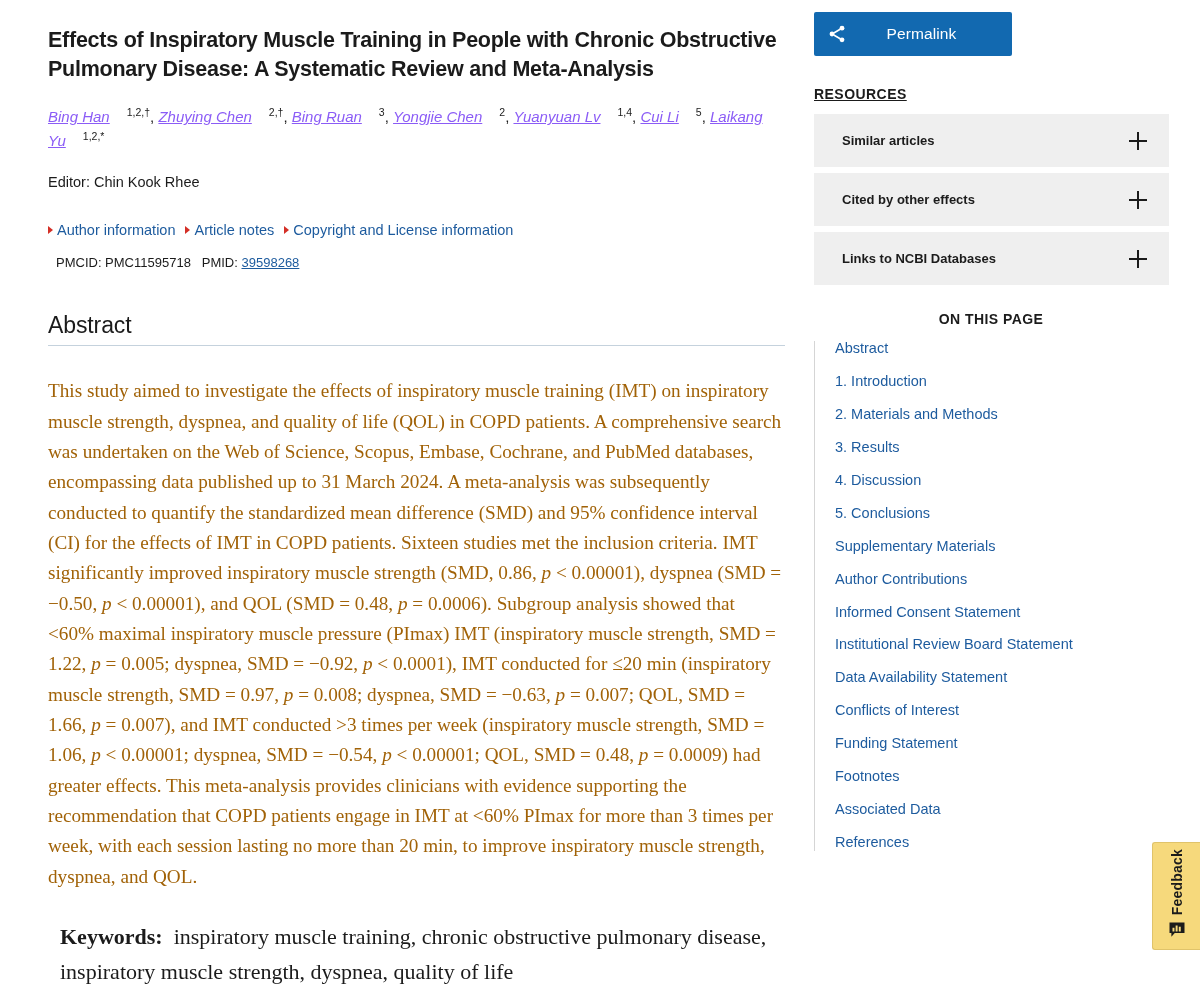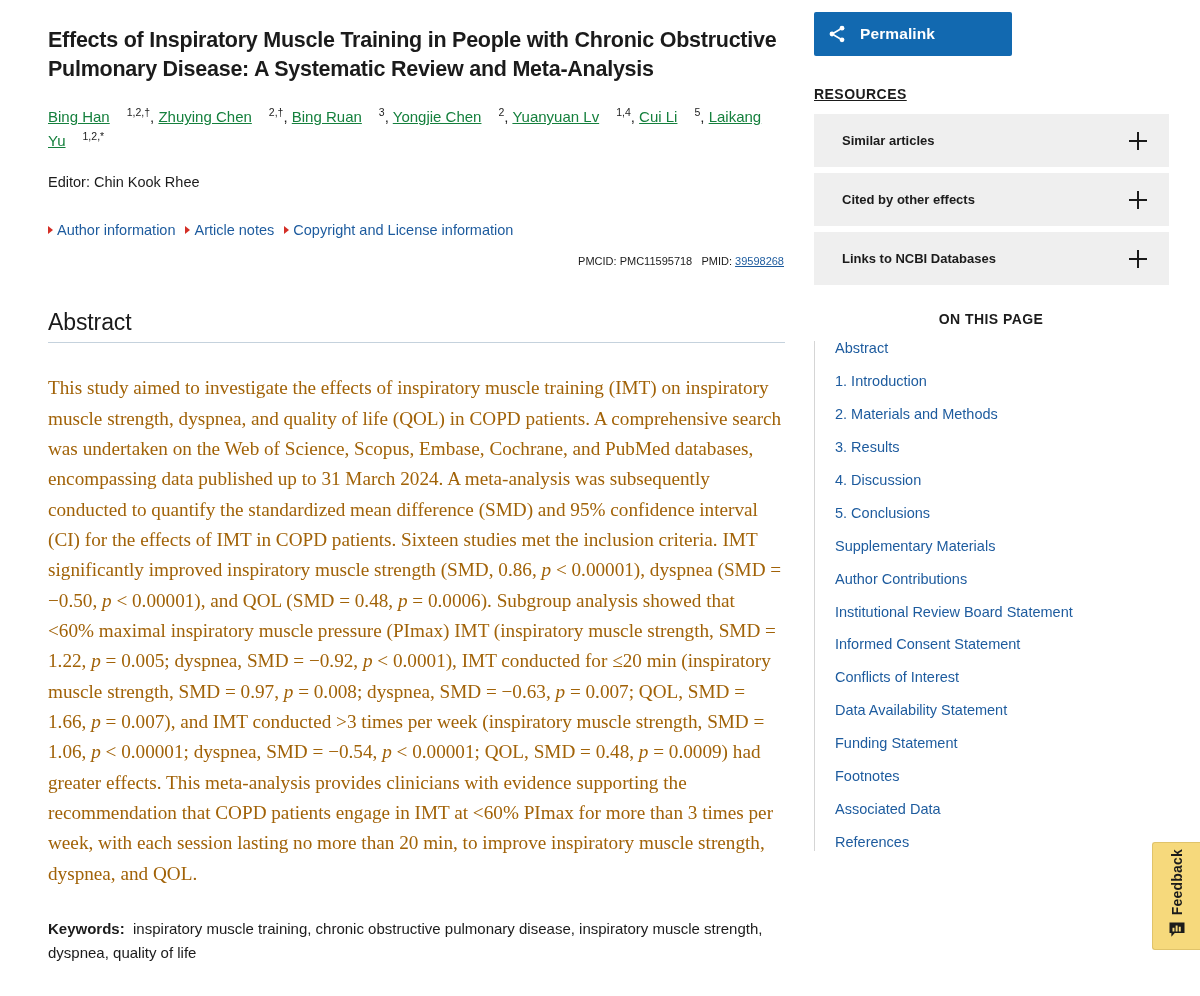--- a/index.html
+++ b/index.html
@@ -41,23 +41,24 @@
   }
 
   .authors {
     font-size: 15px;
     line-height: 1.5;
     color: #1b1b1b;
     margin: 0 0 22px 0;
     max-width: 740px;
   }
   .author-link {
-    color: #15803d;
+    color: #8b5cf6;
     text-decoration: underline;
     cursor: pointer;
+    font-style: italic;
   }
   .sup {
     font-size: 10.5px;
     vertical-align: super;
     color: #1b1b1b;
     text-decoration: none;
     margin-left: 17px;
   }
   .author-sep { color: #1b1b1b; }
 
@@ -84,24 +85,23 @@
     display: inline-block;
     width: 0; height: 0;
     border-top: 4.5px solid transparent;
     border-bottom: 4.5px solid transparent;
     border-left: 5.5px solid #d42f26;
     margin-right: 4px;
     vertical-align: 1px;
   }
 
   .ids-line {
-    font-size: 11px;
-    color: #1b1b1b;
-    margin: 0 0 42px 0;
-    text-align: right;
+    font-size: 13px;
+    color: #1b1b1b;
+    margin: 0 0 42px 8px;
   }
   .pmid-link {
     color: #1d5b9e;
     text-decoration: underline;
     cursor: pointer;
   }
 
   .section-head {
     font-family: "Liberation Sans", sans-serif;
     font-size: 23px;
@@ -122,26 +122,26 @@
     font-size: 19.2px;
     line-height: 1.58;
     color: #a16207;
     max-width: 737px;
     margin: 0 0 28px 0;
     text-align: left;
   }
   .abstract-body em { font-style: italic; }
 
   .keywords {
-    font-family: Liberation Sans, sans-serif;
-    font-size: 15px;
+    font-family: Liberation Serif, serif;
+    font-size: 22px;
     line-height: 1.58;
     color: #1b1b1b;
     max-width: 737px;
-    margin: 0 0 34px 0;
+    margin: 0 0 34px 12px;
   }
   .keywords b { font-weight: bold; }
 
   .intro-head {
     font-family: "Liberation Sans", sans-serif;
     font-size: 23px;
     font-weight: normal;
     color: #1b1b1b;
     margin: 0;
     letter-spacing: -0.1px;
@@ -170,24 +170,24 @@
   }
   .permalink-icon {
     width: 46px;
     display: flex;
     align-items: center;
     justify-content: center;
     flex: none;
   }
   .permalink-label {
     font-size: 15.5px;
-    font-weight: bold;
+    font-weight: normal;
     letter-spacing: 0.1px;
     flex: 1;
-    text-align: left;
+    text-align: center;
     padding-right: 29px;
   }
 
   .side-heading {
     font-size: 14px;
     font-weight: bold;
     letter-spacing: 0.45px;
     color: #1b1b1b;
     margin: 0 0 12px 0;
     text-decoration: underline;
@@ -348,24 +348,24 @@
 
     <ul class="toc">
         <li class="toc-item">Abstract</li>
         <li class="toc-item">1. Introduction</li>
         <li class="toc-item">2. Materials and Methods</li>
         <li class="toc-item">3. Results</li>
         <li class="toc-item">4. Discussion</li>
         <li class="toc-item">5. Conclusions</li>
         <li class="toc-item">Supplementary Materials</li>
         <li class="toc-item">Author Contributions</li>
+        <li class="toc-item">Informed Consent Statement</li>
         <li class="toc-item">Institutional Review Board Statement</li>
-        <li class="toc-item">Informed Consent Statement</li>
+        <li class="toc-item">Data Availability Statement</li>
         <li class="toc-item">Conflicts of Interest</li>
-        <li class="toc-item">Data Availability Statement</li>
         <li class="toc-item">Funding Statement</li>
         <li class="toc-item">Footnotes</li>
         <li class="toc-item">Associated Data</li>
         <li class="toc-item">References</li>
       </ul>
   </div>
 
   <div class="feedback-tab">
     <span class="feedback-text">Feedback</span>
     <span>

